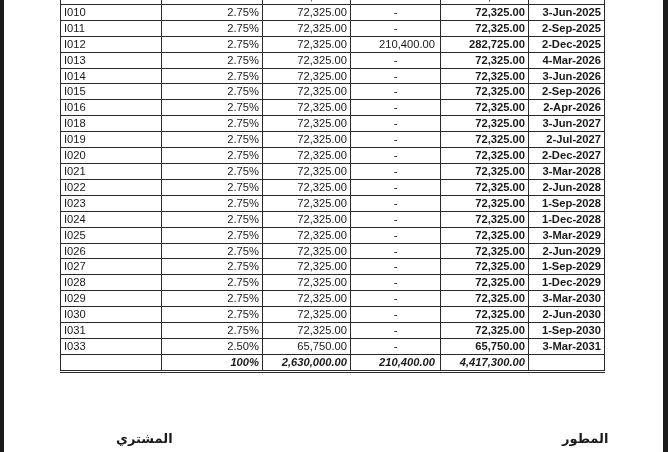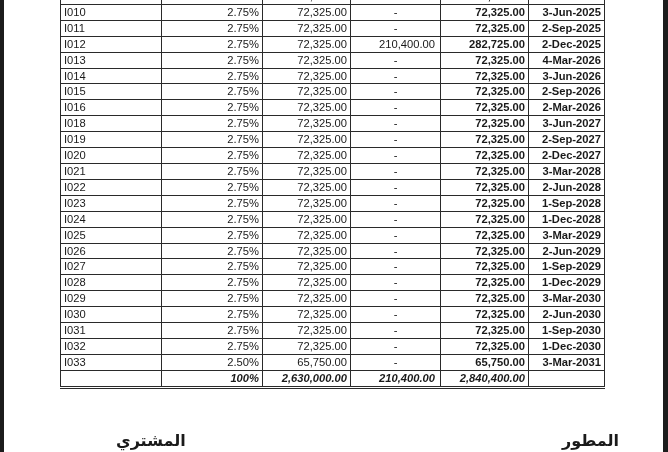--- a/index.html
+++ b/index.html
@@ -25,21 +25,21 @@
     .c-code { width: 94px; text-align: left; }
     .c-pct { width: 94px; text-align: right; }
     .c-amt { width: 81px; text-align: right; }
     .c-extra { width: 81px; text-align: center; }
     .c-extra.val { text-align: right; padding-right: 5px; }
     .c-total { width: 81px; text-align: right; font-weight: bold; padding-right: 6px; }
     .c-date { width: 69px; text-align: right; font-weight: bold; }
     tr.total-row td { font-weight: bold; border-bottom: 3px double #2a2a2a; font-style: italic; }
     tr.total-row td.c-extra { text-align: right; padding-right: 5px; font-weight: bold; }
     tr.total-row td.c-amt { font-weight: bold; margin-left: 25px; }
-    .sig { position: absolute; top: 431px; font-size: 16px; font-weight: bold; direction: rtl; }
+    .sig { position: absolute; top: 431px; font-size: 13px; font-weight: bold; direction: rtl; }
     .sig-buyer { left: 116px; }
     .sig-dev { left: 562px; }
   </style>
 </head>
 <body>
 
 <div class="edge-left"></div>
 <div class="edge-right"></div>
 
 <table class="sheet">
@@ -99,37 +99,37 @@
         <td class="c-extra">-</td>
         <td class="c-total">72,325.00</td>
         <td class="c-date">2-Sep-2026</td>
       </tr>
       <tr>
         <td class="c-code">I016</td>
         <td class="c-pct">2.75%</td>
         <td class="c-amt">72,325.00</td>
         <td class="c-extra">-</td>
         <td class="c-total">72,325.00</td>
-        <td class="c-date">2-Mar-2026</td>
+        <td class="c-date">2-Apr-2026</td>
       </tr>
       <tr>
         <td class="c-code">I018</td>
         <td class="c-pct">2.75%</td>
         <td class="c-amt">72,325.00</td>
         <td class="c-extra">-</td>
         <td class="c-total">72,325.00</td>
         <td class="c-date">3-Jun-2027</td>
       </tr>
       <tr>
         <td class="c-code">I019</td>
         <td class="c-pct">2.75%</td>
         <td class="c-amt">72,325.00</td>
         <td class="c-extra">-</td>
         <td class="c-total">72,325.00</td>
-        <td class="c-date">2-Sep-2027</td>
+        <td class="c-date">2-Jul-2027</td>
       </tr>
       <tr>
         <td class="c-code">I020</td>
         <td class="c-pct">2.75%</td>
         <td class="c-amt">72,325.00</td>
         <td class="c-extra">-</td>
         <td class="c-total">72,325.00</td>
         <td class="c-date">2-Dec-2027</td>
       </tr>
       <tr>
@@ -212,42 +212,34 @@
         <td class="c-total">72,325.00</td>
         <td class="c-date">2-Jun-2030</td>
       </tr>
       <tr>
         <td class="c-code">I031</td>
         <td class="c-pct">2.75%</td>
         <td class="c-amt">72,325.00</td>
         <td class="c-extra">-</td>
         <td class="c-total">72,325.00</td>
         <td class="c-date">1-Sep-2030</td>
-      </tr>
-      <tr>
-        <td class="c-code">I032</td>
-        <td class="c-pct">2.75%</td>
-        <td class="c-amt">72,325.00</td>
-        <td class="c-extra">-</td>
-        <td class="c-total">72,325.00</td>
-        <td class="c-date">1-Dec-2030</td>
       </tr>
       <tr>
         <td class="c-code">I033</td>
         <td class="c-pct">2.50%</td>
         <td class="c-amt">65,750.00</td>
         <td class="c-extra">-</td>
         <td class="c-total">65,750.00</td>
         <td class="c-date">3-Mar-2031</td>
       </tr>
       <tr class="total-row">
         <td class="c-code"></td>
         <td class="c-pct">100%</td>
         <td class="c-amt">2,630,000.00</td>
         <td class="c-extra">210,400.00</td>
-        <td class="c-total">2,840,400.00</td>
+        <td class="c-total">4,417,300.00</td>
         <td class="c-date"></td>
       </tr>
     </tbody>
 </table>
 
 <div class="sig sig-buyer">المشتري</div>
 <div class="sig sig-dev">المطور</div>
 
 </body></html>

